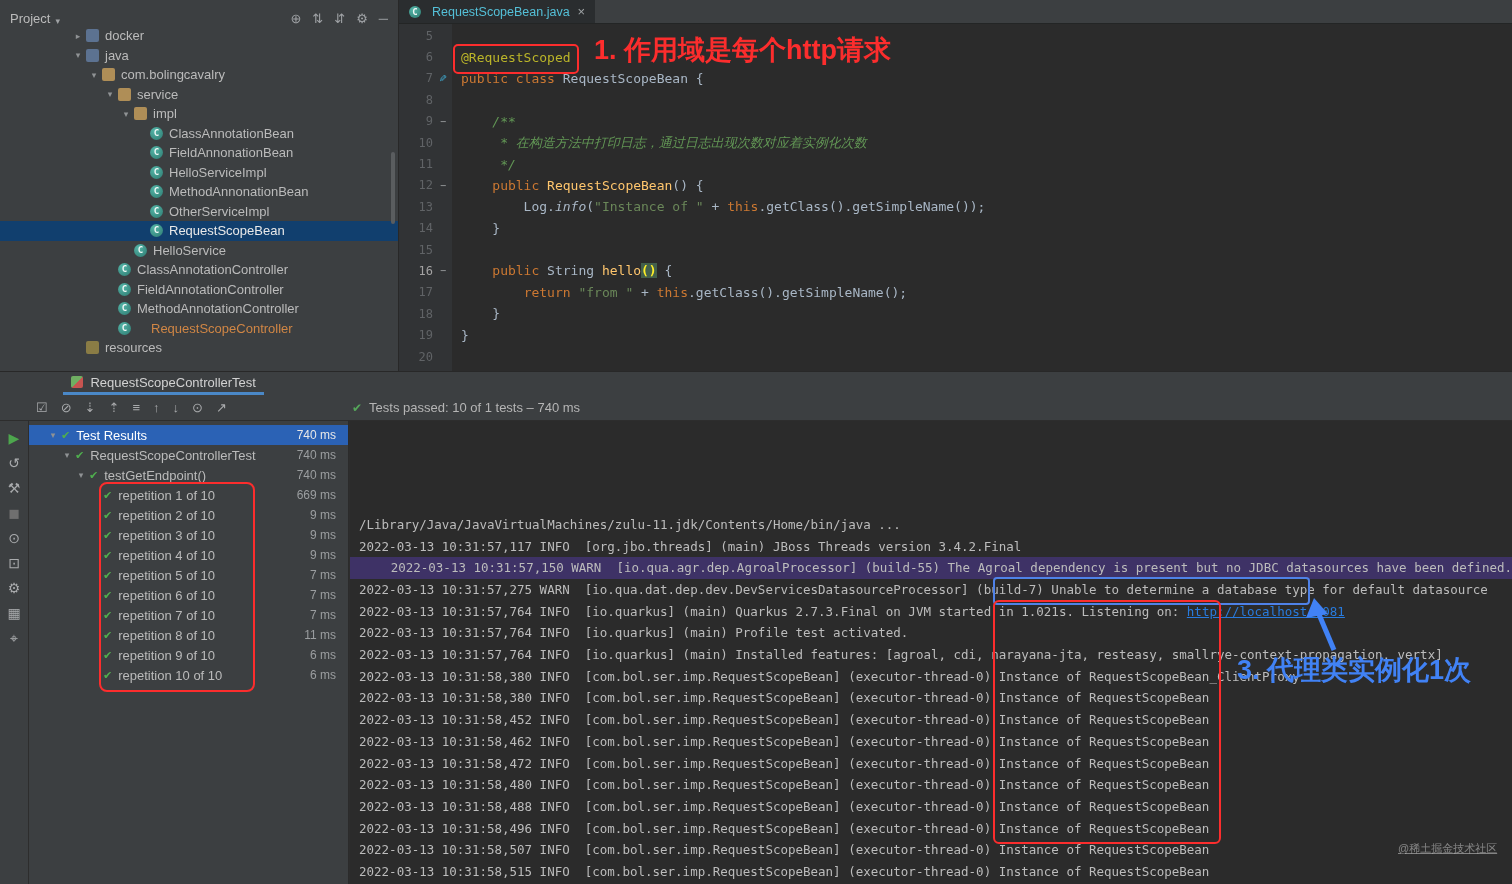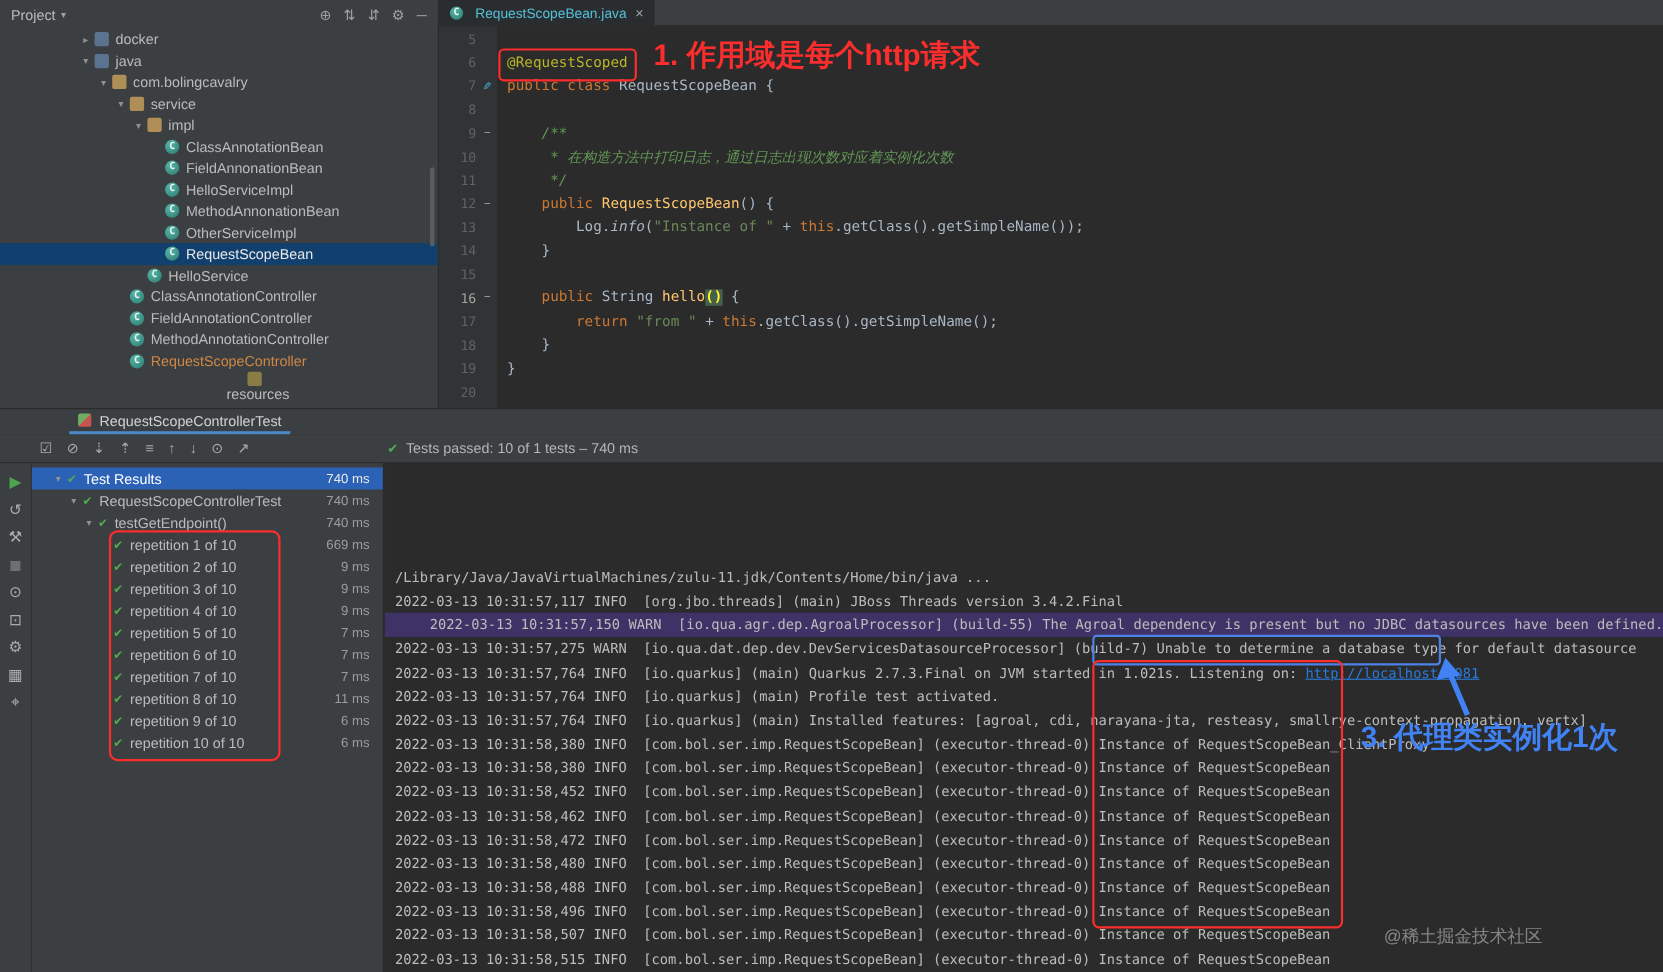--- a/index.html
+++ b/index.html
@@ -1,28 +1,28 @@
 <!DOCTYPE html>
 <html><head>
 <meta charset="utf-8">
 <style>
   html,body{margin:0;padding:0;background:#1e1e1e;}
   #root{position:relative;width:1512px;height:884px;overflow:hidden;background:#2b2b2b;
         font-family:"Liberation Sans",sans-serif;-webkit-font-smoothing:antialiased;}
   
   .project-panel{position:absolute;left:0;top:0;width:398px;height:371px;background:#3c3f41;border-right:1px solid #282828;}
-  .project-header{height:26px;display:flex;align-items:center;padding:0 10px;}
+  .project-header{height:26px;display:flex;align-items:flex-end;padding:0 10px;}
   .ph-title{color:#bbbbbb;font-size:13px;}
   .ph-chev{color:#9fa2a5;font-size:9px;margin-left:5px;}
   .ph-icons{margin-left:auto;display:flex;align-items:center;}
   .hicon{margin-left:11px;color:#9fa2a5;font-size:13px;}
   .project-tree{position:absolute;top:26px;left:0;right:0;bottom:0;overflow:hidden;}
   .prow{height:19.5px;display:flex;align-items:center;color:#bbbbbb;font-size:13px;white-space:nowrap;}
   .prow.sel{background:#113f6e;color:#e9e9e9;}
-  .prow.mod .plbl{color:#d08645;}
+  .prow.mod .plbl{color:#d08645;margin-left:14px;}
   .chev{width:16px;flex:none;text-align:center;font-size:9px;color:#8f9294;}
   .ticon{width:13px;height:13px;flex:none;margin-right:5px;border-radius:2px;}
   .ti-folder{background:#5c7291;}
   .ti-package{background:#af8e57;}
   .ti-resources{background:#8a7c45;}
   .ti-class{background:radial-gradient(circle at 35% 30%,#55b5a8,#2d7a70);border-radius:50%;
             color:#eef7f5;font-size:9px;line-height:13px;text-align:center;font-weight:bold;
             font-family:"DejaVu Sans Mono",monospace;}
   .plbl{padding-left:1px;}
   .pscroll{position:absolute;right:3px;top:152px;width:4px;height:72px;background:#5a5d5f;border-radius:2px;}
@@ -83,21 +83,21 @@
   .ann{position:absolute;font-weight:700;z-index:40;white-space:nowrap;}
   .ann-box-requestscoped{position:absolute;left:453px;top:44px;width:122px;height:26px;
         border:2px solid #fc2d2d;border-radius:5px;z-index:40;}
   .note1{left:594px;top:32px;color:#fc2d2d;font-size:27px;}
   .ann-box-reps{position:absolute;left:99px;top:482px;width:152px;height:206px;
         border:2px solid #fc2d2d;border-radius:8px;z-index:40;}
   .note2{left:14px;top:694px;color:#fc2d2d;font-size:26px;}
   .note3{left:1237px;top:652px;color:#4182f5;font-size:27px;}
   .ann-arrow{position:absolute;left:1298px;top:596px;z-index:40;}
   .note4{left:943px;top:812px;color:#fc2d2d;font-size:27px;}
-  .watermark{position:absolute;left:1258px;top:841px;color:rgba(255,255,255,0.42);font-size:16px;z-index:40;}
+  .watermark{position:absolute;left:1398px;top:841px;color:rgba(255,255,255,0.42);font-size:11px;z-index:40;text-decoration:underline;}
 </style>
 </head>
 <body>
 
 <div id="root">
 
   <div class="project-panel">
     <div class="project-header">
       <span class="ph-title">Project</span>
       <span class="ph-chev">▾</span>
@@ -183,21 +183,21 @@
         <div class="prow" style="padding-left: 102px;">
           <span class="chev"></span>
           <span class="ticon ti-class">C</span>
           <span class="plbl">MethodAnnotationController</span>
         </div>
         <div class="prow mod" style="padding-left: 102px;">
           <span class="chev"></span>
           <span class="ticon ti-class">C</span>
           <span class="plbl">RequestScopeController</span>
         </div>
-        <div class="prow" style="padding-left: 70px; flex-direction: column;">
+        <div class="prow" style="padding-left: 70px;">
           <span class="chev"></span>
           <span class="ticon ti-resources"></span>
           <span class="plbl">resources</span>
         </div>
       </div>
     <div class="pscroll"></div>
   </div>
 
   <div class="editor">
     <div class="tabbar">

